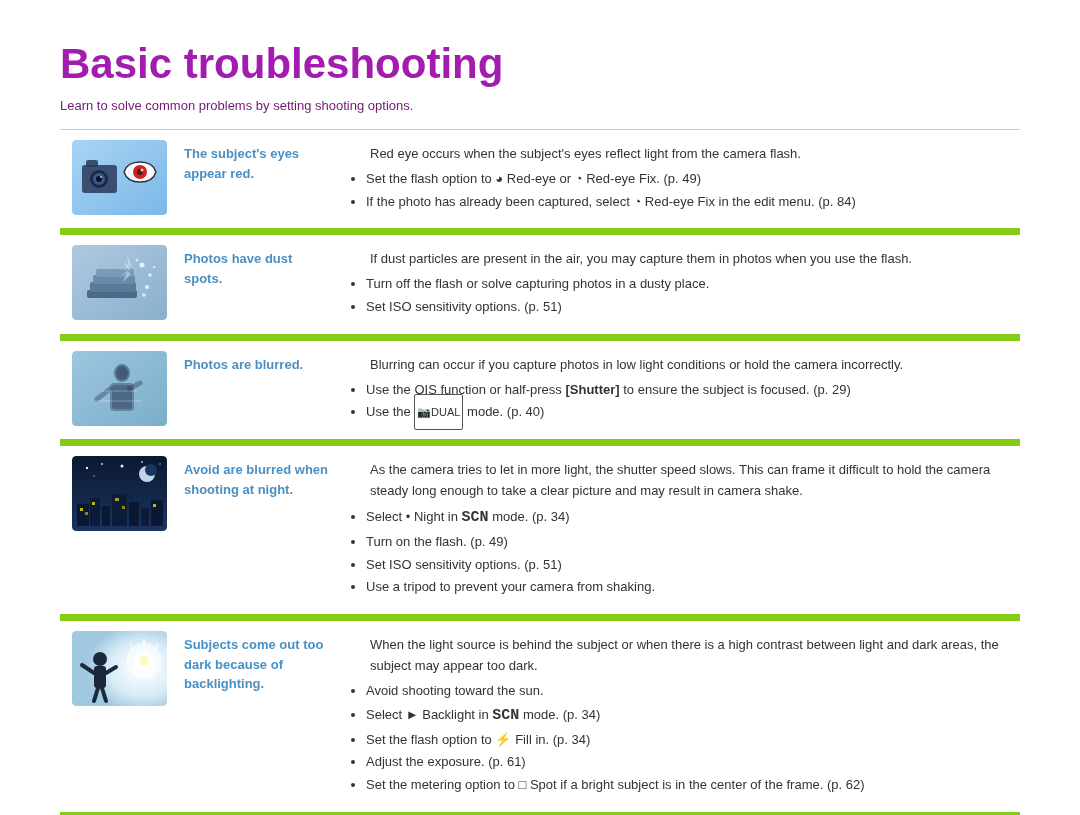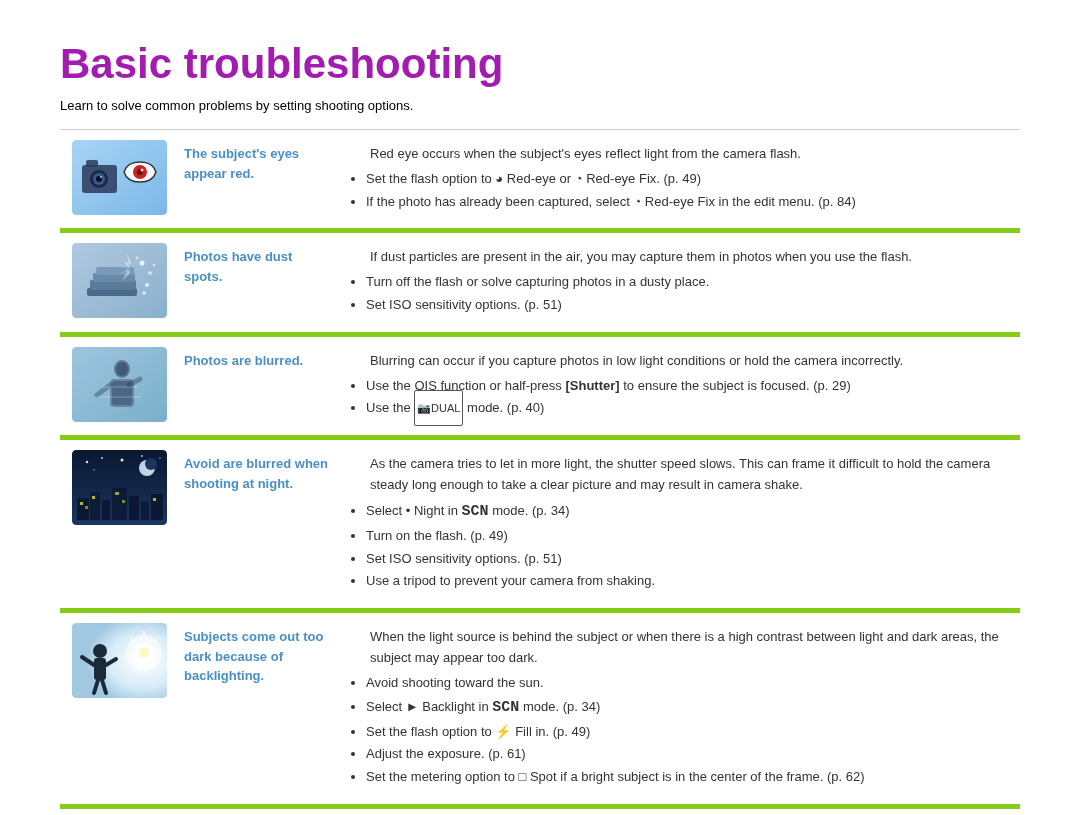--- a/index.html
+++ b/index.html
@@ -13,34 +13,34 @@
       padding: 40px 60px 40px 60px;
     }
     h1 {
       font-size: 42px;
       font-weight: bold;
       color: #a21caf;
       margin-bottom: 10px;
     }
     .subtitle {
       font-size: 13px;
-      color: #000000;
+      color: #701a75;
       margin-bottom: 16px;
     }
     .divider-top {
       border: none;
       border-top: 1.5px solid #ccc;
       margin-bottom: 0;
     }
     table {
       width: 100%;
       border-collapse: collapse;
     }
     tr {
-      border-bottom: 5px solid #84cc16;
+      border-bottom: 7px solid #84cc16;
     }
     td {
       vertical-align: top;
       padding: 14px 10px;
     }
     td.img-cell {
       width: 120px;
       padding: 10px 12px;
     }
     td.label-cell {
@@ -286,21 +286,21 @@
     <line x1="58" y1="14" x2="62" y2="19" stroke="white" stroke-width="2" opacity="0.7"></line>
   </svg>
           </div>
         </td>
         <td class="label-cell">Subjects come out too dark because of backlighting.</td>
         <td class="content-cell">
           <p>When the light source is behind the subject or when there is a high contrast between light and dark areas, the subject may appear too dark.</p>
           <ul>
             <li>Avoid shooting toward the sun.</li>
             <li>Select ► Backlight in <span style="font-family:'Courier New',monospace;font-weight:bold;font-size:15px;">SCN</span> mode. (p. 34)</li>
-            <li>Set the flash option to ⚡ Fill in. (p. 49)</li>
+            <li>Set the flash option to ⚡ Fill in. (p. 34)</li>
             <li>Adjust the exposure. (p. 61)</li>
             <li>Set the metering option to □ Spot if a bright subject is in the center of the frame. (p. 62)</li>
           </ul>
         </td>
       </tr>
     </tbody>
 </table>
 
 <div class="page-num">7</div>
 

